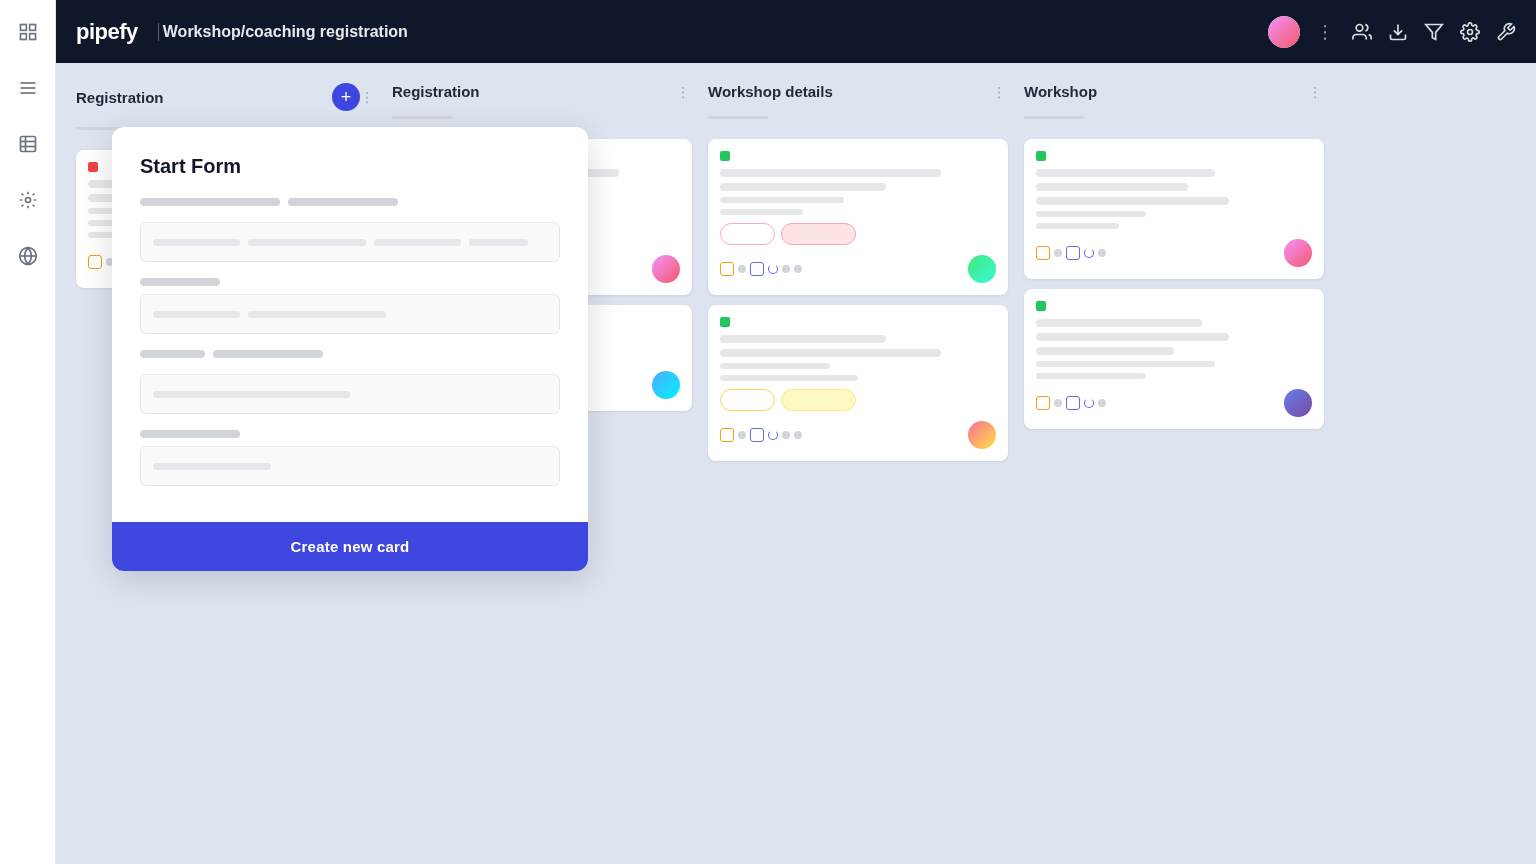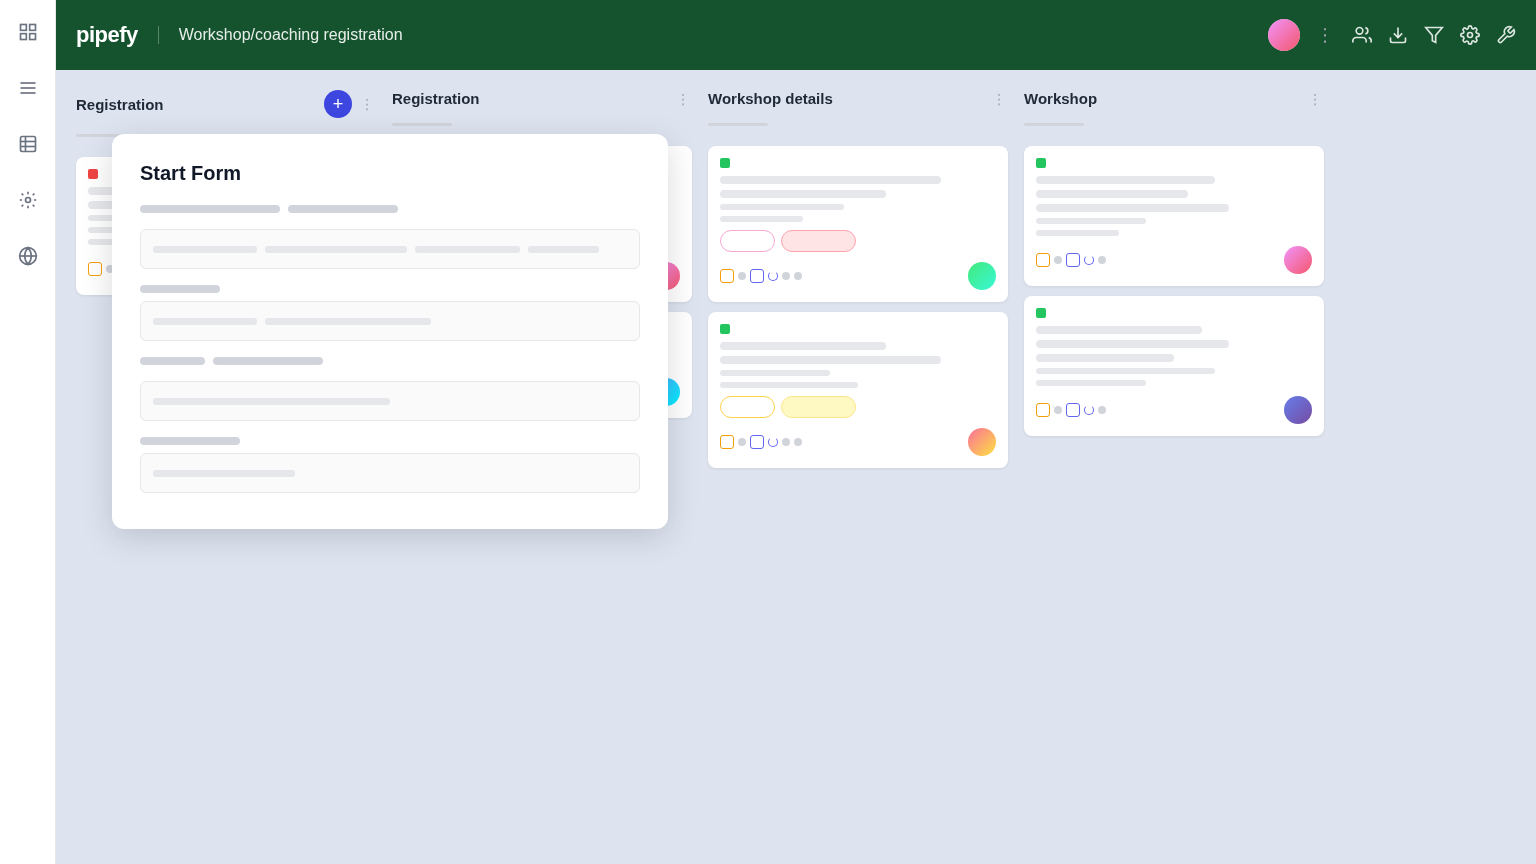--- a/index.html
+++ b/index.html
@@ -40,23 +40,23 @@
     
     .main {
       flex: 1;
       display: flex;
       flex-direction: column;
       overflow: hidden;
     }
 
     
     .header {
-      background: #14532d;
+      background: #0f172a;
       color: #fff;
-      height: 70px;
+      height: 63px;
       display: flex;
       align-items: center;
       padding: 0 20px;
       flex-shrink: 0;
       position: relative;
     }
     .header-logo {
       display: flex;
       align-items: center;
       gap: 8px;
@@ -64,22 +64,22 @@
     }
     .logo-text {
       font-size: 22px;
       font-weight: 700;
       color: #fff;
       letter-spacing: -0.5px;
     }
     .header-title {
       font-size: 16px;
       color: rgba(255,255,255,0.9);
-      font-weight: 400;
-      padding-left: 20px;
+      font-weight: 700;
+      padding-left: 4px;
       border-left: 1px solid rgba(255,255,255,0.3);
     }
     .header-actions {
       margin-left: auto;
       display: flex;
       align-items: center;
       gap: 16px;
     }
     .header-action-icon {
       color: rgba(255,255,255,0.85);
@@ -118,21 +118,20 @@
     .column {
       width: 300px;
       flex-shrink: 0;
       display: flex;
       flex-direction: column;
       gap: 12px;
     }
     .column-header {
       display: flex;
       align-items: center;
-      gap: 8px;
       margin-bottom: 4px;
     }
     .column-title {
       font-size: 15px;
       font-weight: 600;
       color: #1f2937;
       flex: 1;
     }
     .column-add-btn {
       width: 28px;
@@ -224,21 +223,21 @@
     .badge-gray { background: #e5e7eb; border-color: #e5e7eb; color: #6b7280; }
 
     
     .form-overlay {
       position: absolute;
       left: 56px;
       top: 64px;
       z-index: 100;
     }
     .form-panel {
-      width: 556px;
+      width: 476px;
       background: #fff;
       border-radius: 12px;
       box-shadow: 0 8px 32px rgba(0,0,0,0.15);
       overflow: hidden;
       display: flex;
       flex-direction: column;
     }
     .form-body {
       padding: 28px 28px 20px 28px;
       overflow-y: auto;
@@ -659,17 +658,20 @@
           <div class="form-field-group">
             <div style="margin-bottom:8px;">
               <div class="form-label-skeleton" style="width:100px;"></div>
             </div>
             <div class="form-input" style="display:flex;align-items:center;gap:8px;min-height:40px;">
               <div style="height:7px;background:#e5e7eb;border-radius:3px;width:30%;"></div>
             </div>
           </div>
         </div>
 
+        <div class="form-footer">
+          <button class="create-btn">Create new card</button>
+        </div>
       </div>
     </div>
 
   </div>
 </div>
 
 </body></html>

